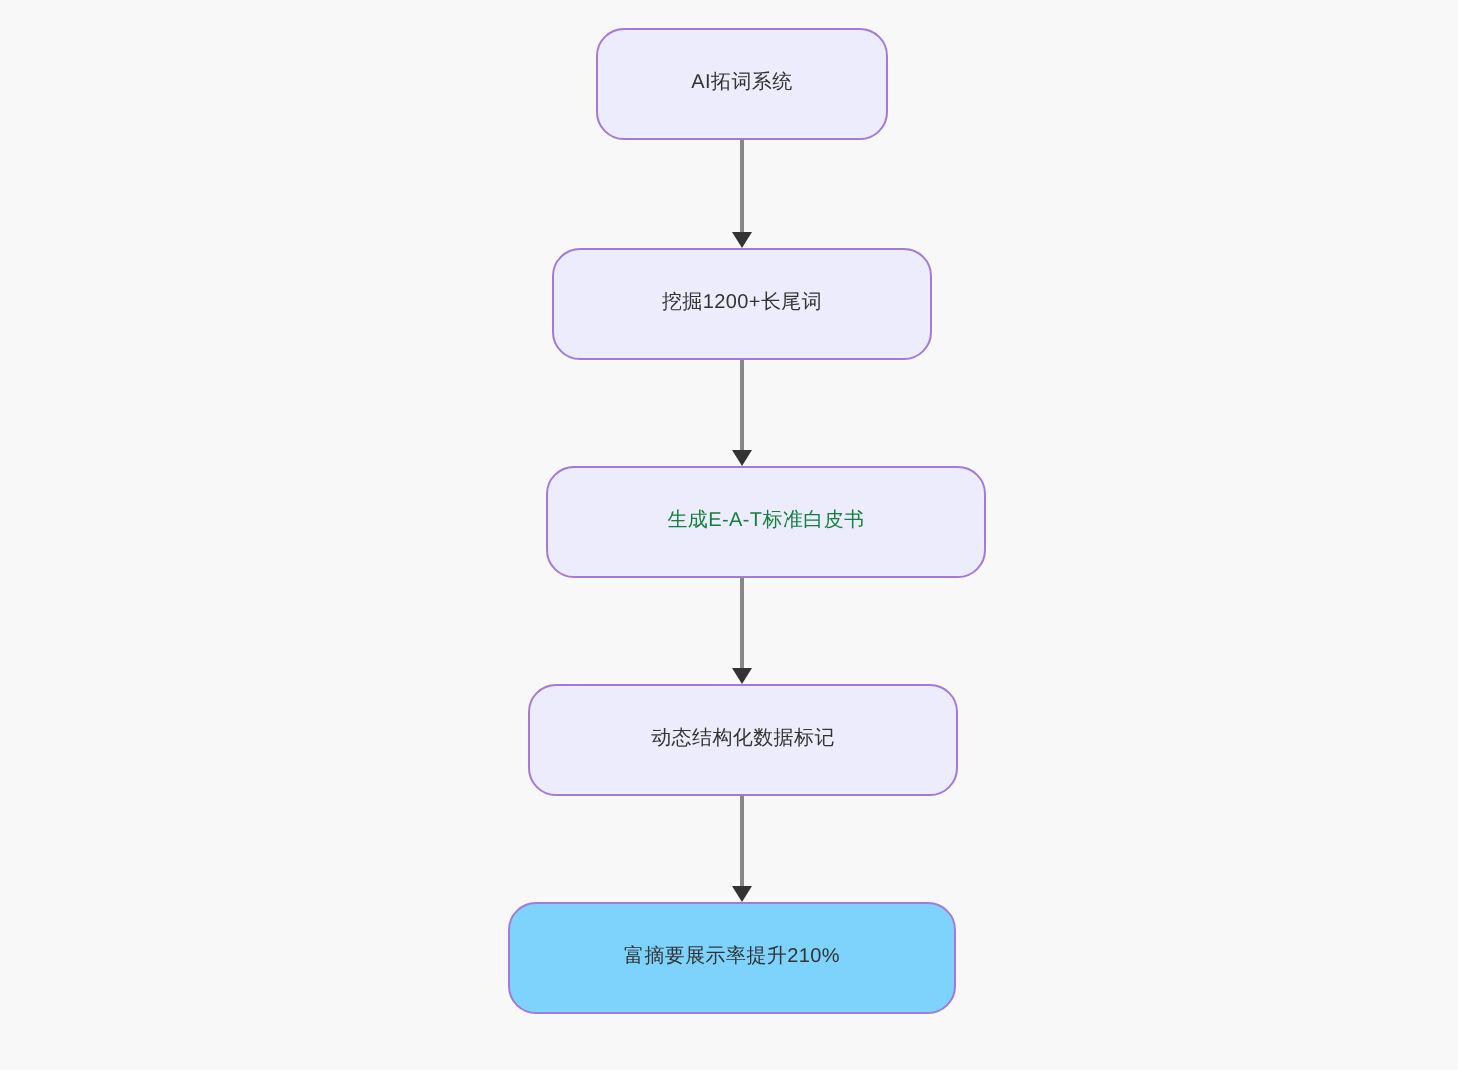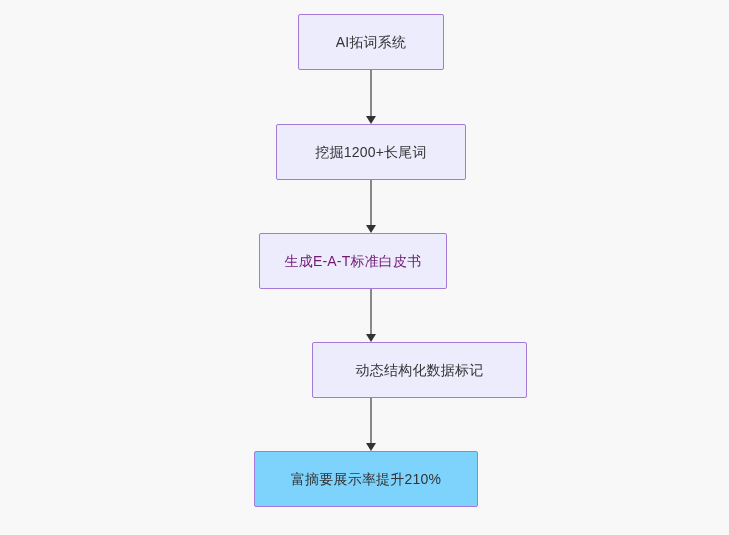--- a/index.html
+++ b/index.html
@@ -16,26 +16,26 @@
   #flow-canvas {
     position: relative;
     width: 729px;
     height: 535px;
   }
   .node {
     position: absolute;
     box-sizing: border-box;
     background: #ececfd;
     border: 1.5px solid #a37ad6;
-    border-radius: 2px;
+    border-radius: 14px;
     display: flex;
     align-items: center;
     justify-content: center;
     color: #333333;
-    font-size: 14px;
+    font-size: 10px;
     line-height: 1.2;
     letter-spacing: 0.2px;
     white-space: nowrap;
   }
   .connector {
     position: absolute;
     width: 0;
   }
   .connector .stem {
     position: absolute;
@@ -78,19 +78,19 @@
 
   <div class="connector" style="left: 371px; top: 398px; height: 53px;">
     <div class="stem" style="height: 46px; background: rgb(136, 136, 136);"></div>
     <div class="head" style="top: 45px; border-top-color: rgb(51, 51, 51);"></div>
   </div>
 
   <div class="node" style="left: 298px; top: 14px; width: 146px; height: 56px; background: rgb(236, 236, 253); border-color: rgb(163, 122, 214); color: rgb(51, 51, 51);">AI拓词系统</div>
 
   <div class="node" style="left: 276px; top: 124px; width: 190px; height: 56px; background: rgb(236, 236, 253); border-color: rgb(163, 122, 214); color: rgb(51, 51, 51); text-align: center;">挖掘1200+长尾词</div>
 
-  <div class="node" style="left: 259px; top: 233px; width: 188px; height: 56px; background: rgb(236, 236, 253); border-color: rgb(163, 122, 214); color: #701a75;">生成E-A-T标准白皮书</div>
+  <div class="node" style="left: 273px; top: 233px; width: 220px; height: 56px; background: rgb(236, 236, 253); border-color: rgb(163, 122, 214); color: #15803d;">生成E-A-T标准白皮书</div>
 
-  <div class="node" style="left: 264px; top: 342px; width: 215px; height: 56px; background: rgb(236, 236, 253); border-color: rgb(163, 122, 214); color: rgb(51, 51, 51); margin-left: 48px;">动态结构化数据标记</div>
+  <div class="node" style="left: 264px; top: 342px; width: 215px; height: 56px; background: rgb(236, 236, 253); border-color: rgb(163, 122, 214); color: rgb(51, 51, 51);">动态结构化数据标记</div>
 
   <div class="node" style="left: 254px; top: 451px; width: 224px; height: 56px; background: #7dd3fc; border-color: rgb(163, 122, 214); color: rgb(51, 51, 51);">富摘要展示率提升210%</div>
 
 </div>
 
 </body></html>

